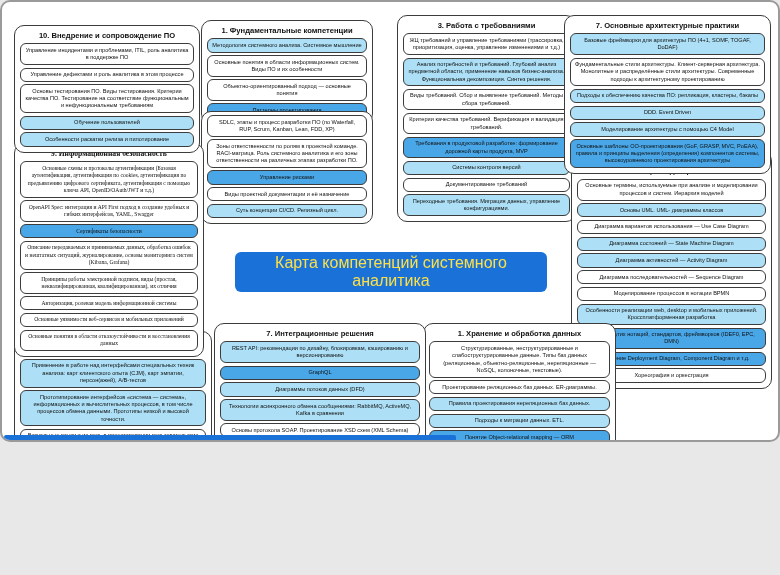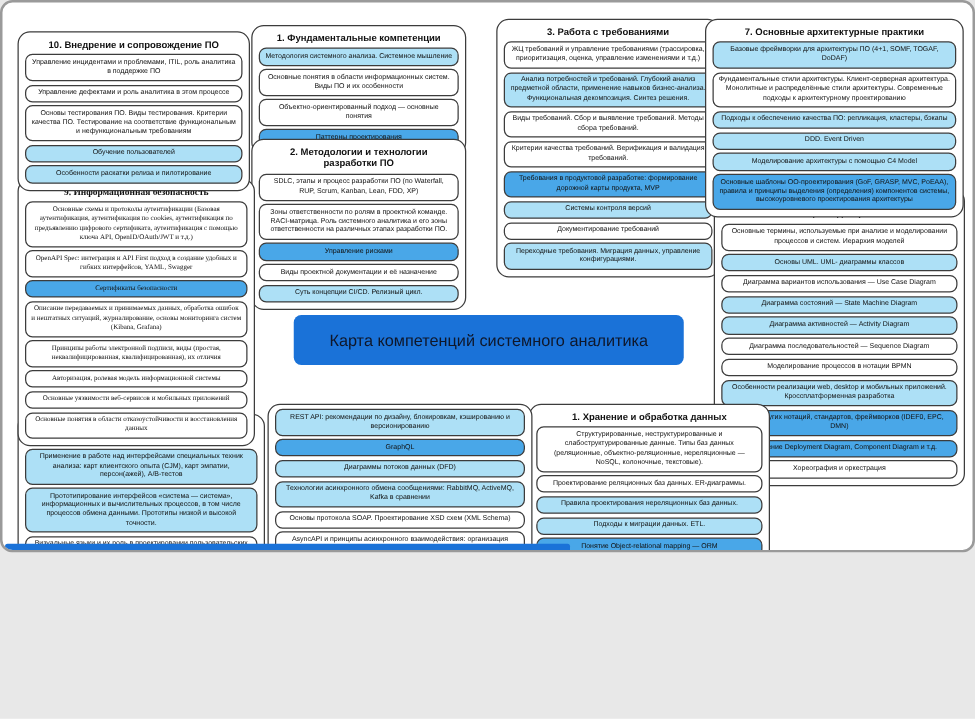--- a/index.html
+++ b/index.html
@@ -19,23 +19,23 @@
   .section-items{display:flex;flex-direction:column;gap:2.5px;}
   .item{
     border:1px solid #3c3c3c;border-radius:6px;padding:2.5px 4px;
     font-size:5.6px;line-height:1.3;text-align:center;color:#111;
     background:var(--base,#ffffff);
   }
   .level-specialist{background:var(--specialist,#ade0f6);}
   .level-professional{background:var(--professional,#49a7e8);}
   #center-title{
     position:absolute;left:233px;top:250px;width:312px;height:40px;
-    background:var(--center,#1a72d8);border-radius:6px;color:#0f172a;
+    background:var(--center,#1a72d8);border-radius:6px;color:#fde047;
     display:flex;align-items:center;justify-content:center;
-    font-size:13px;font-weight:500;text-align:center;
+    font-size:16px;font-weight:500;text-align:center;
   }
   #legend{position:absolute;left:671px;top:499px;width:106px;display:flex;flex-direction:column;gap:3px;}
   #legend .item{font-size:6.6px;padding:4px 2px;border-radius:7px;}
   #bottom-strip{
     position:absolute;left:2px;bottom:0;width:452px;height:5px;
     background:var(--center,#1a72d8);border-radius:2px 2px 0 0;
   }
 </style>
 </head>
 <body>
@@ -46,21 +46,20 @@
     <div class="section-title">1. Фундаментальные компетенции</div>
     <div class="section-items">
         <div class="item level-specialist">Методология системного анализа. Системное мышление</div>
         <div class="item level-base">Основные понятия в области информационных систем. Виды ПО и их особенности</div>
         <div class="item level-base">Объектно-ориентированный подход — основные понятия</div>
         <div class="item level-professional">Паттерны проектирования</div>
       </div>
   </div>
 
   <div class="section" style="left:199px;top:109px;width:172px;">
-    <div class="section-title">2. Методологии и технологии разработки ПО</div>
     <div class="section-items">
         <div class="item level-base">SDLC, этапы и процесс разработки ПО (по Waterfall, RUP, Scrum, Kanban, Lean, FDD, XP)</div>
         <div class="item level-base">Зоны ответственности по ролям в проектной команде. RACI-матрица. Роль системного аналитика и его зоны ответственности на различных этапах разработки ПО.</div>
         <div class="item level-professional">Управление рисками</div>
         <div class="item level-base">Виды проектной документации и её назначение</div>
         <div class="item level-specialist">Суть концепции CI/CD. Релизный цикл.</div>
       </div>
   </div>
 
   <div class="section" style="left:377px;top:13px;width:179px;margin-left:18px;">
@@ -117,20 +116,21 @@
         <div class="item level-base">Сложные запросы на SQL. С использованием union, вложенных запросов, оператора with. Агрегирующие функции</div>
         <div class="item level-specialist">АХД. Витрины данных.</div>
         <div class="item level-specialist">Операторы DDL.</div>
         <div class="item level-base">Знание и применение языков манипулирования данными для создания запросов (SQL)</div>
         <div class="item level-base">Уровни моделирования БД. Построение логической и физической модели.</div>
         <div class="item level-professional">Современные тактики производительности реляционной базы данных (Нормализация, Денормализация, Индексация, Read Replica)</div>
       </div>
   </div>
 
   <div class="section" style="left:212px;top:321px;width:212px;">
+    <div class="section-title">7. Интеграционные решения</div>
     <div class="section-items">
         <div class="item level-specialist">REST API: рекомендации по дизайну, блокировкам, кэшированию и версионированию</div>
         <div class="item level-professional">GraphQL</div>
         <div class="item level-specialist">Диаграммы потоков данных (DFD)</div>
         <div class="item level-specialist">Технологии асинхронного обмена сообщениями: RabbitMQ, ActiveMQ, Kafka в сравнении</div>
         <div class="item level-base">Основы протокола SOAP. Проектирование XSD схем (XML Schema)</div>
         <div class="item level-base">AsyncAPI и принципы асинхронного взаимодействия: организация топиков и безопасность сообщений.</div>
         <div class="item level-base">Синхронное взаимодействие и REST: основы, генерация API и управление версиями</div>
         <div class="item level-base">Выбор между синхронной и асинхронной коммуникацией: анализ преимуществ и влияние на надежность системы</div>
         <div class="item level-professional">Технологии виртуализации. Отличие виртуализации от контейнеризации, stateless и statefull приложений</div>

